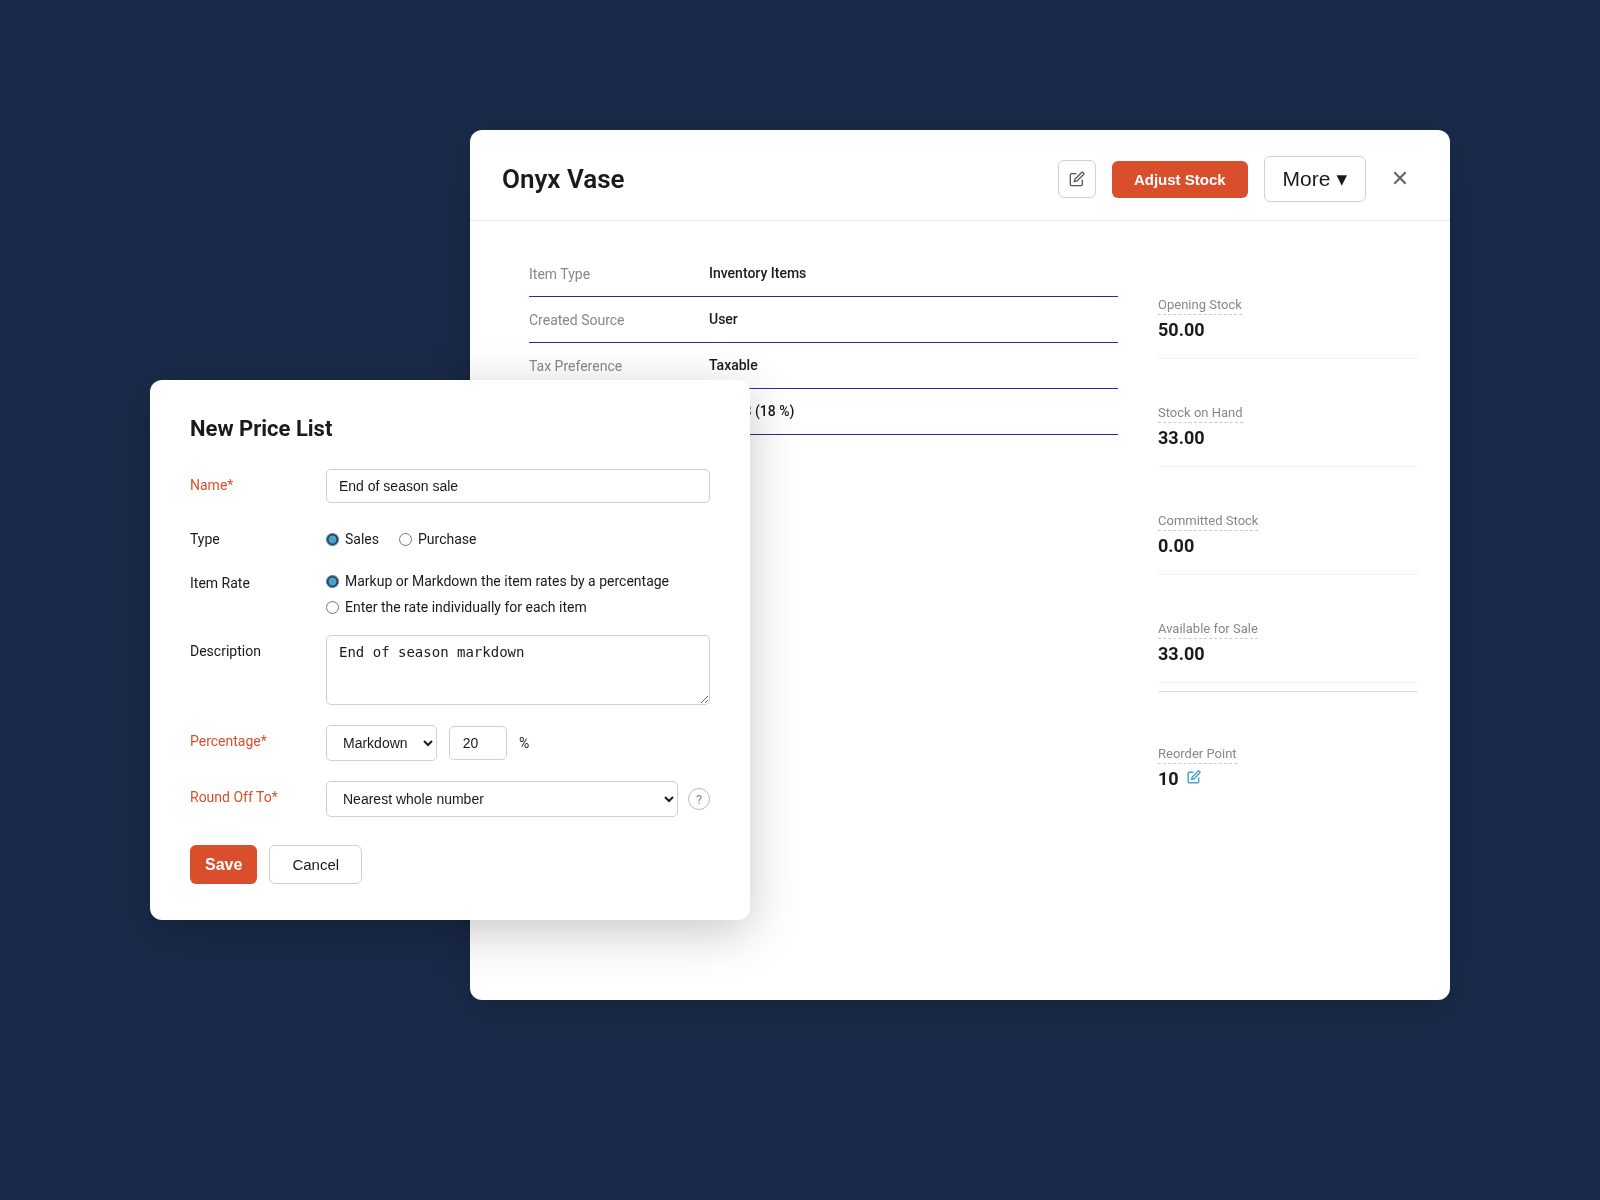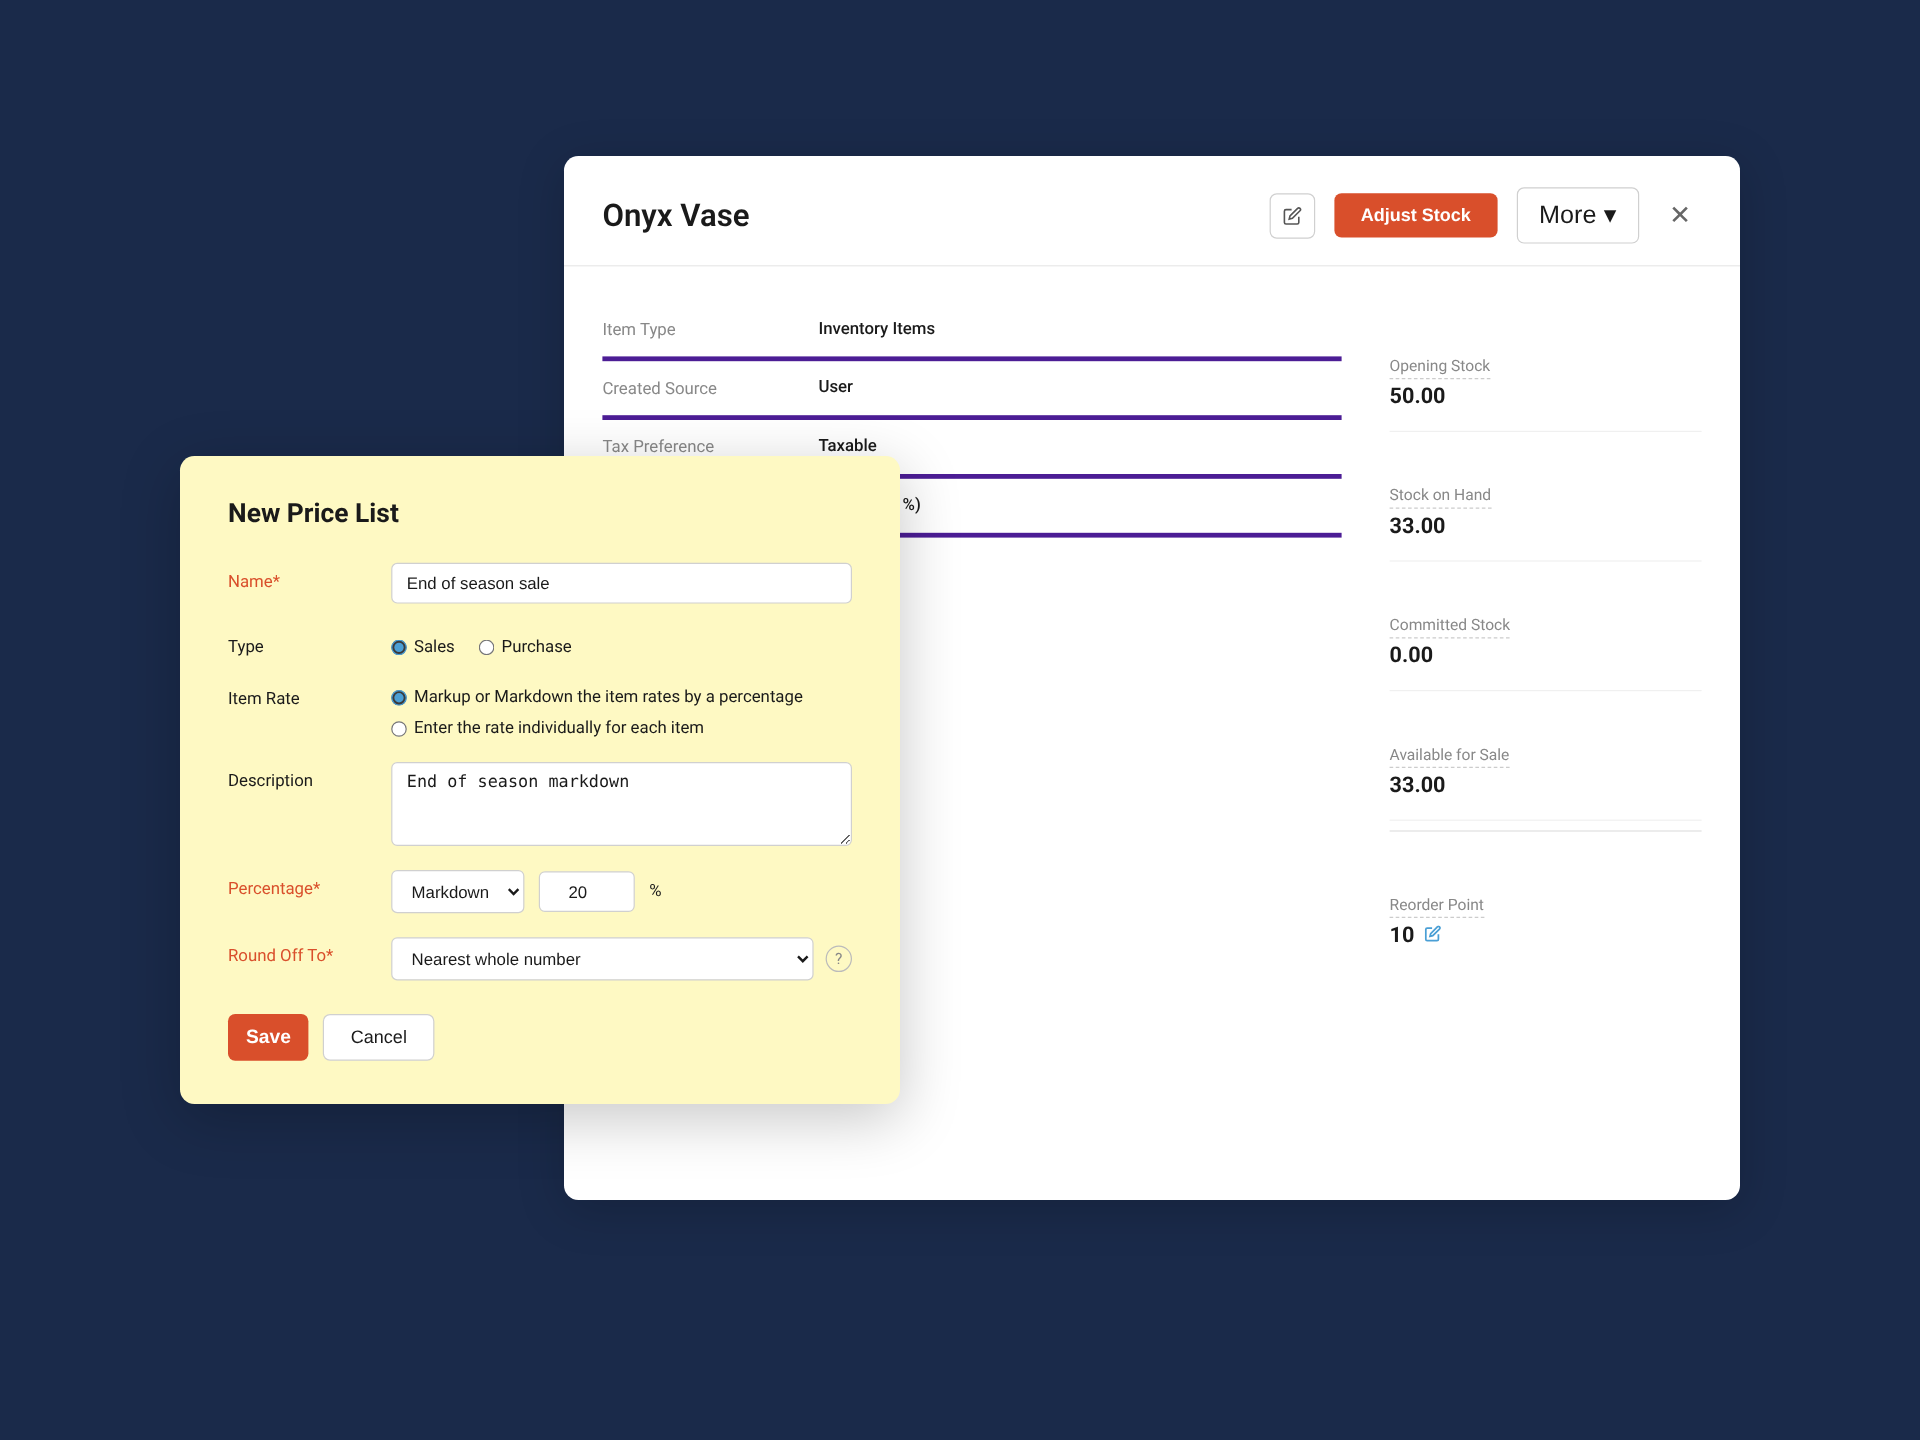--- a/index.html
+++ b/index.html
@@ -132,22 +132,23 @@
       gap: 40px;
     }
 
     .detail-fields {
       flex: 1;
     }
 
     .field-row {
       display: flex;
       padding: 14px 0;
-      border-bottom: 4px solid #4c1d95;
+      border-bottom: 1px solid #4c1d95;
       align-items: flex-start;
+      margin-left: 27px;
     }
 
     .field-label {
       width: 180px;
       color: #888;
       font-size: 14px;
       flex-shrink: 0;
       padding-top: 1px;
     }
 
@@ -202,21 +203,21 @@
       border-top: 1px solid #e0e0e0;
       margin: 8px 0;
     }
 
     
     .modal-panel {
       position: absolute;
       top: 280px;
       left: 0;
       width: 600px;
-      background: #fef9c3;
+      background: #ffffff;
       border-radius: 12px;
       box-shadow: 0 12px 50px rgba(0,0,0,0.22);
       padding: 36px 40px 36px 40px;
       z-index: 10;
     }
 
     .modal-title {
       font-size: 22px;
       font-weight: 700;
       color: #1a1a1a;
@@ -305,21 +306,21 @@
       border: 1.5px solid #d0d0d0;
       border-radius: 5px;
       font-size: 14px;
       color: #1a1a1a;
       background: #fff;
       cursor: pointer;
       outline: none;
     }
 
     .number-input {
-      width: 80px;
+      width: 58px;
       padding: 8px 10px;
       border: 1.5px solid #d0d0d0;
       border-radius: 5px;
       font-size: 14px;
       color: #1a1a1a;
       text-align: center;
       outline: none;
     }
 
     .unit-label {

